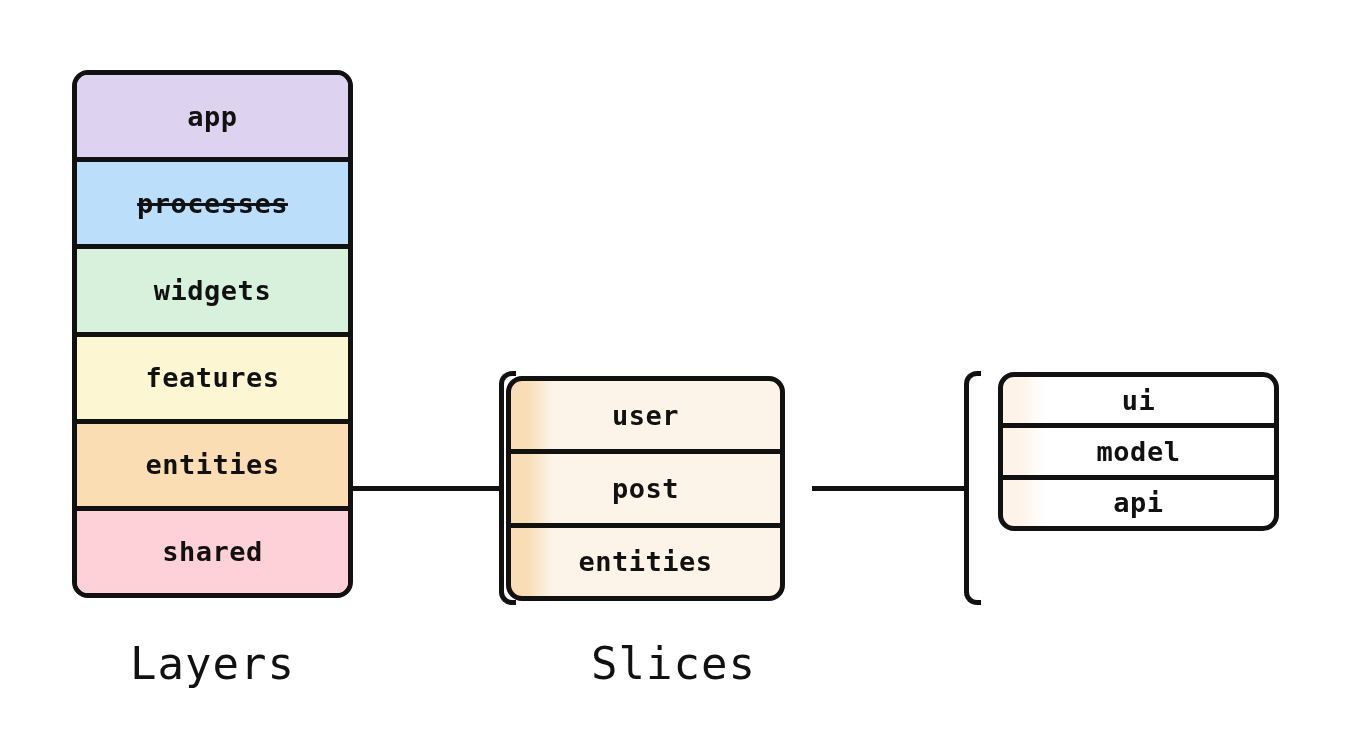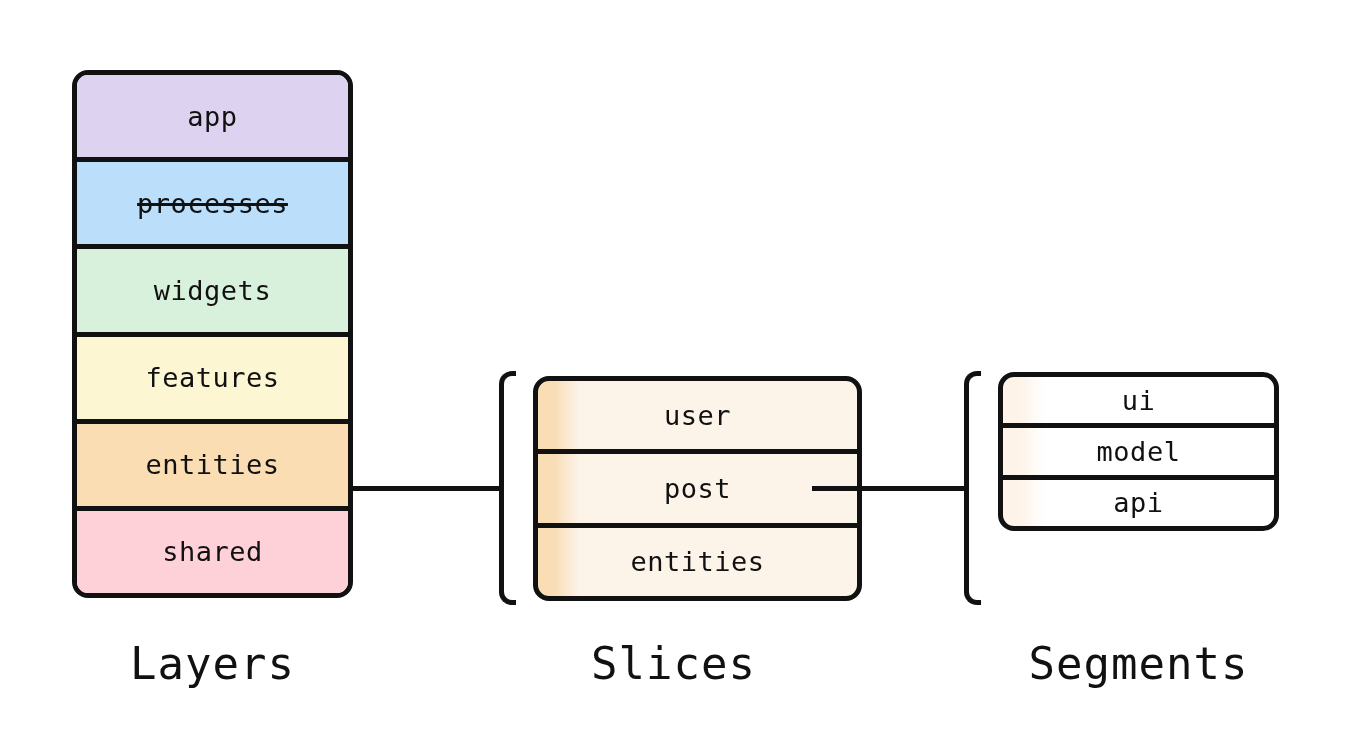--- a/index.html
+++ b/index.html
@@ -22,35 +22,35 @@
     border-radius: 16px;
     display: flex;
     flex-direction: column;
     overflow: hidden;
     background: linear-gradient(90deg,
       var(--accent, transparent) 0px,
       var(--accent, transparent) 16px,
       var(--fill-box, #ffffff) 42px);
   }
   .stack-layers   { left: 72px;  top: 70px;  width: 281px; height: 528px; }
-  .stack-slices   { left: 533px; top: 376px; width: 329px; height: 225px; }
+  .stack-slices   { left: 506px; top: 376px; width: 279px; height: 225px; }
   .stack-segments { left: 998px; top: 372px; width: 281px; height: 159px; }
 
   .row {
     flex: 1;
     display: flex;
     align-items: center;
     justify-content: center;
     background: var(--fill, transparent);
   }
   .row + .row { border-top: 5px solid var(--line); }
 
   .row-label {
     font-size: 27px;
-    font-weight: 400;
+    font-weight: 700;
     letter-spacing: 0.5px;
   }
   .strike { text-decoration: line-through; text-decoration-thickness: 2.5px; }
 
   
   .connector {
     position: absolute;
     height: 5px;
     background: var(--line);
     top: 486px;
@@ -138,15 +138,14 @@
     <div class="row">
       <span class="row-label">model</span>
     </div>
     <div class="row">
       <span class="row-label">api</span>
     </div>
   </div>
 
   <div class="caption caption-layers">Layers</div>
   <div class="caption caption-slices">Slices</div>
-  <div class="caption caption-segments">Segments</div>
 
 </div>
 
 </body></html>

